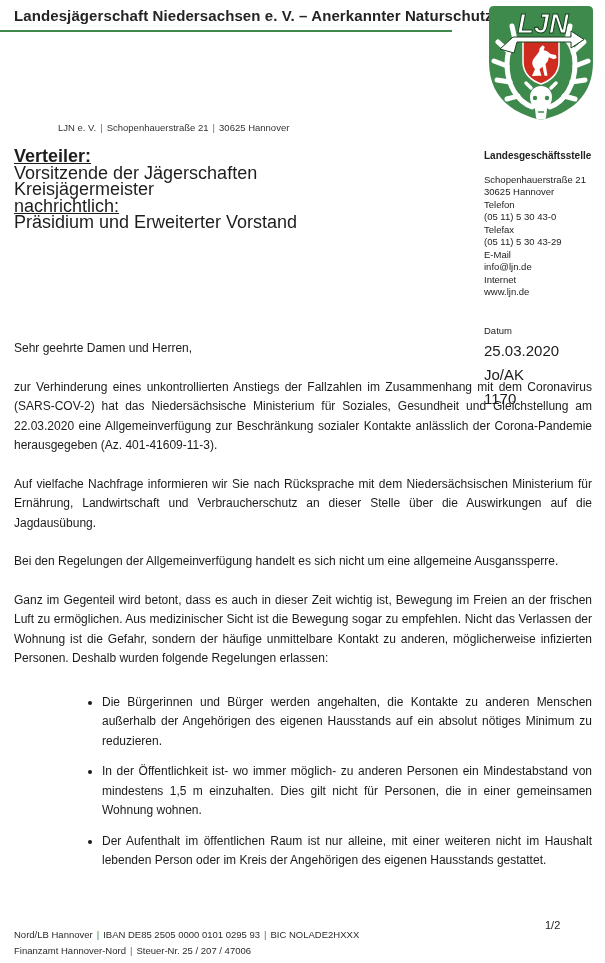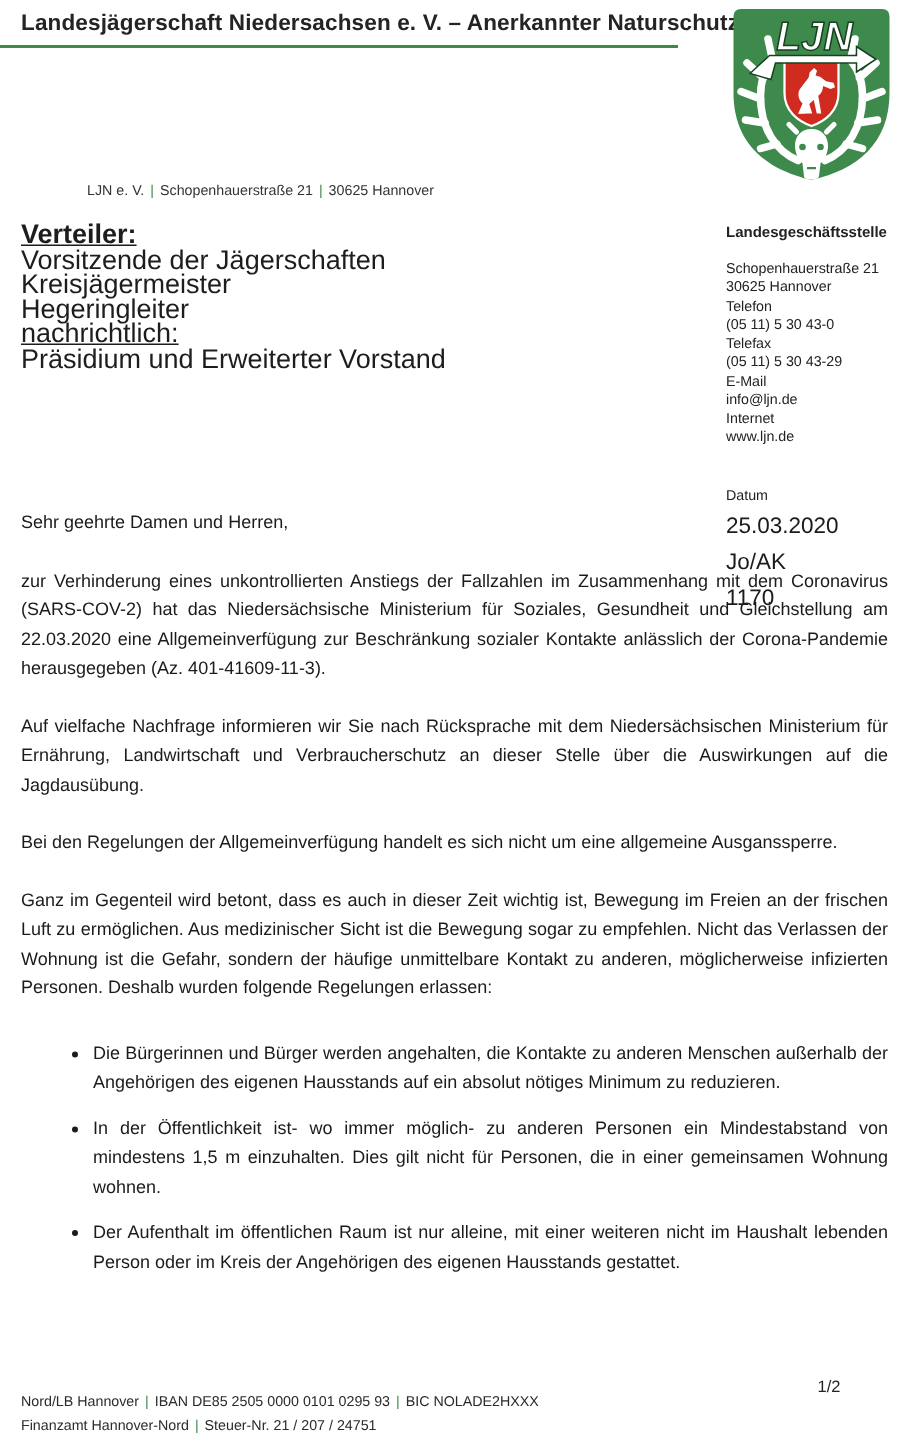--- a/index.html
+++ b/index.html
@@ -29,21 +29,21 @@
   .contact-label { width:40px; flex:none; }
   .contact-value { flex:1; }
   .datum-label { margin-top:26px; }
   .date-big { font-size:15px; line-height:20px; margin-top:4px; color:#1b1b1b; }
 
   
   .body-text { position:absolute; left:14px; top:339px; width:578px; font-size:12px; line-height:19.5px; text-align:justify; color:#1b1b1b; }
   .body-text p { margin:0 0 19px 0; }
   .salutation { text-align:left; }
   ul.rules { margin:24px 0 0 0; padding:0 0 0 48px; list-style:disc; }
-  ul.rules li { margin-bottom:11px; }
+  ul.rules li { margin-bottom:11px;margin-left:40px; }
 
   
   .footer { position:absolute; left:14px; top:927px; font-size:9.5px; line-height:16px; color:#2b2b2b; }
   .page-num { position:absolute; left:545px; top:919px; font-size:11px; color:#222; }
 </style>
 </head>
 <body>
 
 <div class="page">
 
@@ -86,21 +86,20 @@
   </svg>
 
   <div class="sender-line">
     <span>LJN e. V.</span><span class="pipe">|</span><span>Schopenhauerstraße 21</span><span class="pipe">|</span><span>30625 Hannover</span>
   </div>
 
   <div class="recipients">
     <div class="b u">Verteiler:</div>
     <div>Vorsitzende der Jägerschaften</div>
     <div>Kreisjägermeister</div>
-    <div>Hegeringleiter</div>
     <div class="u">nachrichtlich:</div>
     <div>Präsidium und Erweiterter Vorstand</div>
   </div>
 
   <div class="office">
     <div class="office-heading">Landesgeschäftsstelle</div>
     <div>Schopenhauerstraße 21</div>
     <div>30625 Hannover</div>
     <div class="contact-row">
       <span class="contact-label">Telefon</span>
@@ -135,18 +134,18 @@
       <li>In der Öffentlichkeit ist- wo immer möglich- zu anderen Personen ein Mindestabstand von mindestens 1,5 m einzuhalten. Dies gilt nicht für Personen, die in einer gemeinsamen Wohnung wohnen.</li>
       <li>Der Aufenthalt im öffentlichen Raum ist nur alleine, mit einer weiteren nicht im Haushalt lebenden Person oder im Kreis der Angehörigen des eigenen Hausstands gestattet.</li>
     </ul>
   </div>
 
   <div class="footer">
     <div>
       <span>Nord/LB Hannover</span><span class="pipe">|</span><span>IBAN DE85 2505 0000 0101 0295 93</span><span class="pipe">|</span><span>BIC NOLADE2HXXX</span>
     </div>
     <div>
-      <span>Finanzamt Hannover-Nord</span><span class="pipe">|</span><span>Steuer-Nr. 21 / 207 / 24751</span>
+      <span>Finanzamt Hannover-Nord</span><span class="pipe">|</span><span>Steuer-Nr. 25 / 207 / 47006</span>
     </div>
   </div>
   <div class="page-num">1/2</div>
 
 </div>
 
 </body></html>

